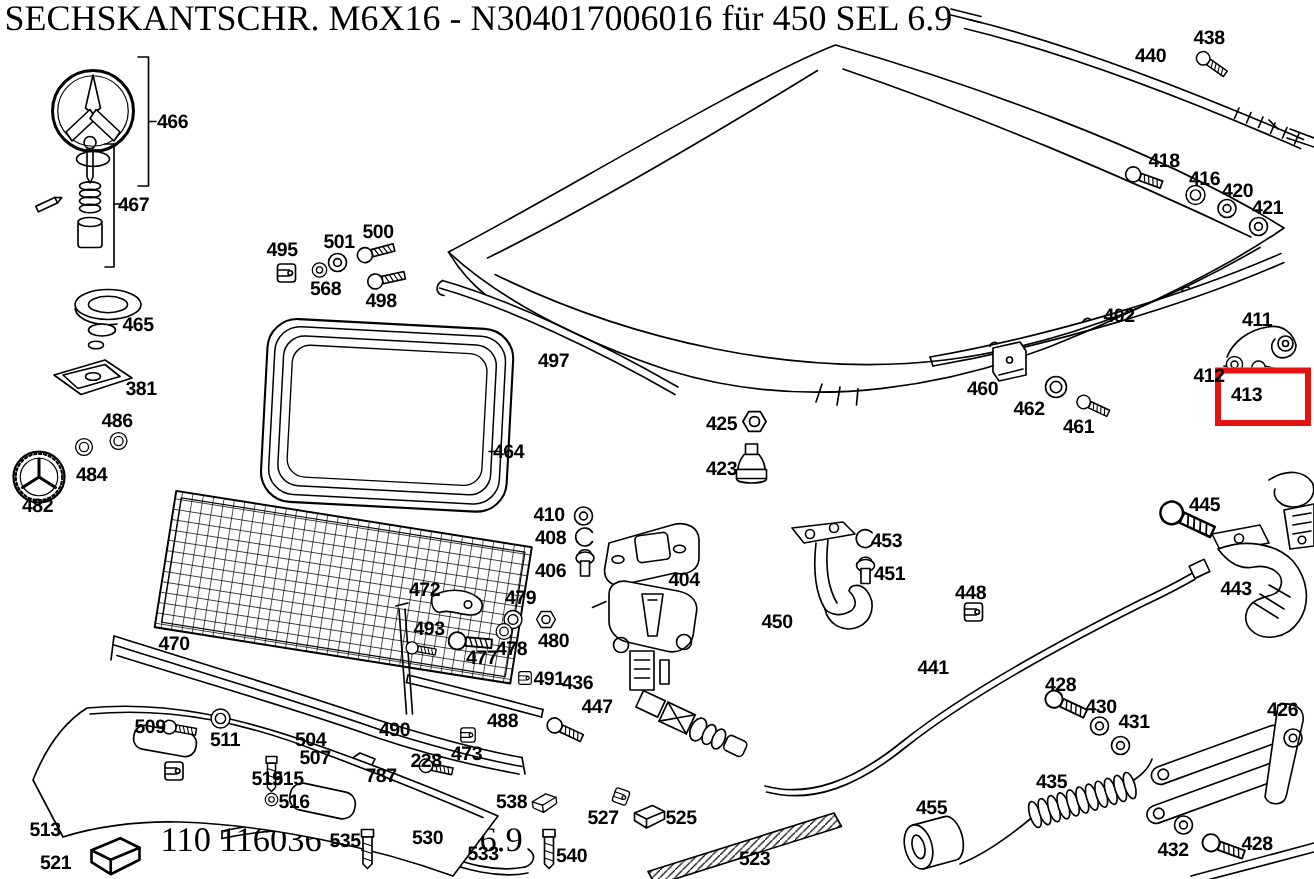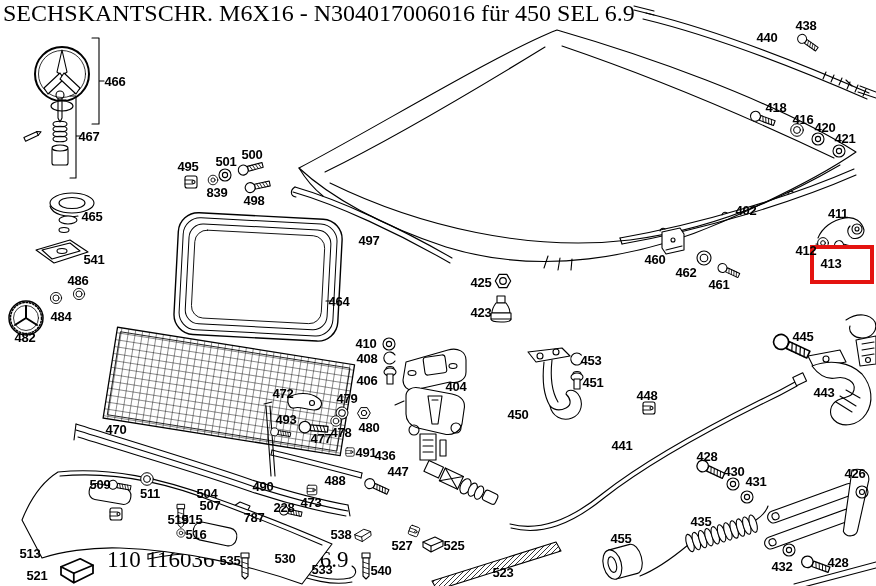--- a/index.html
+++ b/index.html
@@ -503,28 +503,28 @@
           <path d="M-1,-2.5 L1,2.5 M2,-2.5 L4,2.5 M5,-2.5 L7,2.5 M8,-2.5 L10,2.5" fill="none" stroke-width="0.8"></path>
         </g>
       </g>
   </svg>
 
   <div id="highlight" style="left: 810px; top: 245px; width: 56px; height: 31px; border: 4px solid rgb(228, 19, 16);"></div>
   <div id="labels">
       <div class="plabel" style="left: 115px; top: 81px;">466</div>
       <div class="plabel" style="left: 89px; top: 136px;">467</div>
       <div class="plabel" style="left: 92px; top: 216px;">465</div>
-      <div class="plabel" style="left: 94px; top: 259px;">541</div>
+      <div class="plabel" style="left: 94px; top: 259px;">381</div>
       <div class="plabel" style="left: 78px; top: 280px;">486</div>
       <div class="plabel" style="left: 61px; top: 316px;">484</div>
       <div class="plabel" style="left: 25px; top: 337px;">482</div>
       <div class="plabel" style="left: 116px; top: 429px; text-align: right;">470</div>
       <div class="plabel" style="left: 188px; top: 166px;">495</div>
       <div class="plabel" style="left: 226px; top: 161px;">501</div>
-      <div class="plabel" style="left: 217px; top: 192px;">839</div>
+      <div class="plabel" style="left: 217px; top: 192px;">568</div>
       <div class="plabel" style="left: 252px; top: 154px;">500</div>
       <div class="plabel" style="left: 254px; top: 200px;">498</div>
       <div class="plabel" style="left: 369px; top: 240px;">497</div>
       <div class="plabel" style="left: 339px; top: 301px;">464</div>
       <div class="plabel" style="left: 481px; top: 282px;">425</div>
       <div class="plabel" style="left: 481px; top: 312px;">423</div>
       <div class="plabel" style="left: 746px; top: 210px;">402</div>
       <div class="plabel" style="left: 655px; top: 259px;">460</div>
       <div class="plabel" style="left: 686px; top: 272px;">462</div>
       <div class="plabel" style="left: 719px; top: 284px;">461</div>

